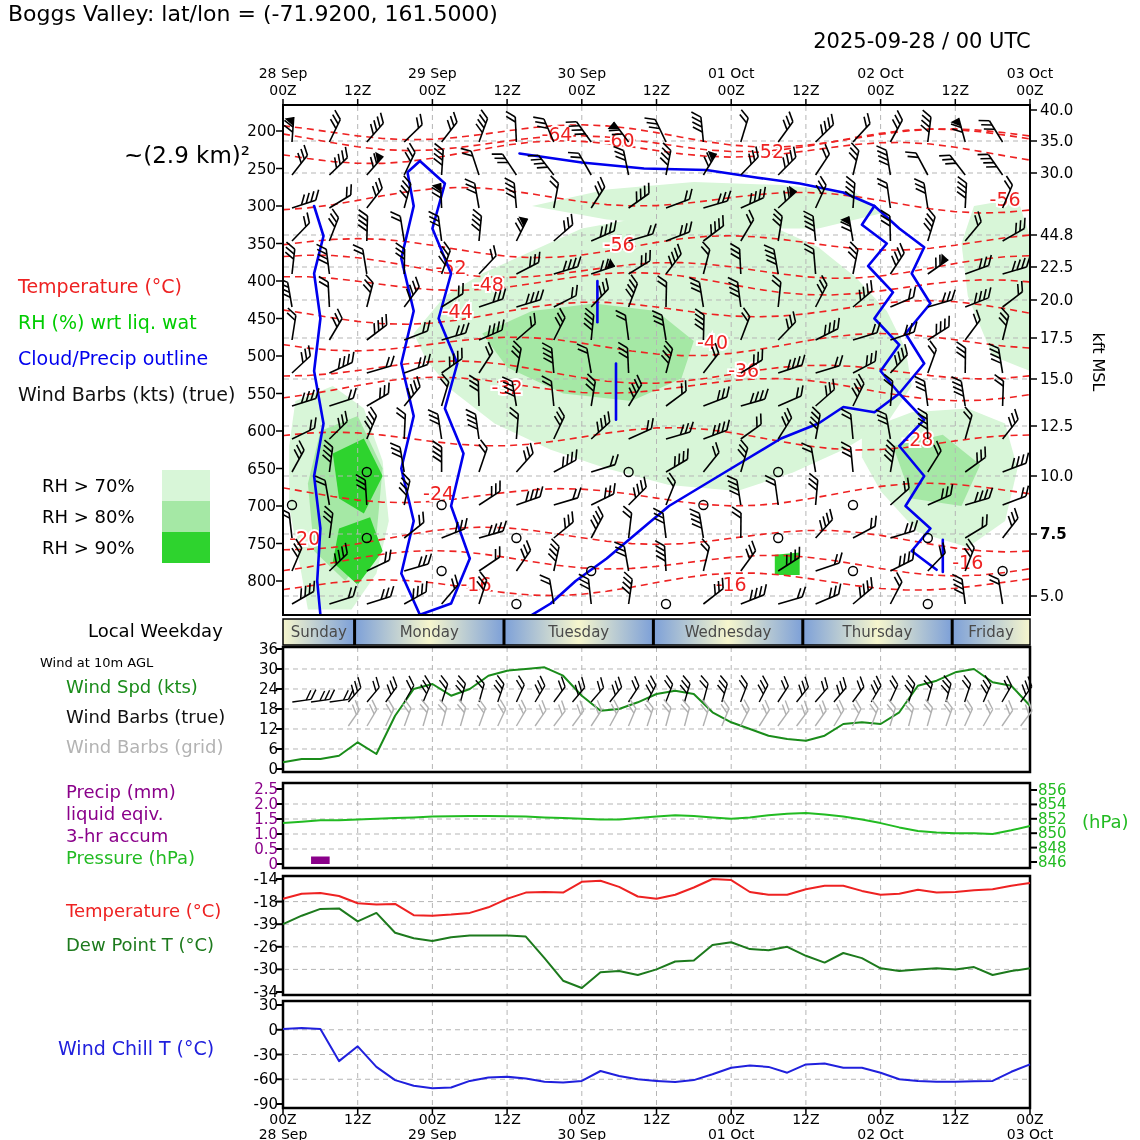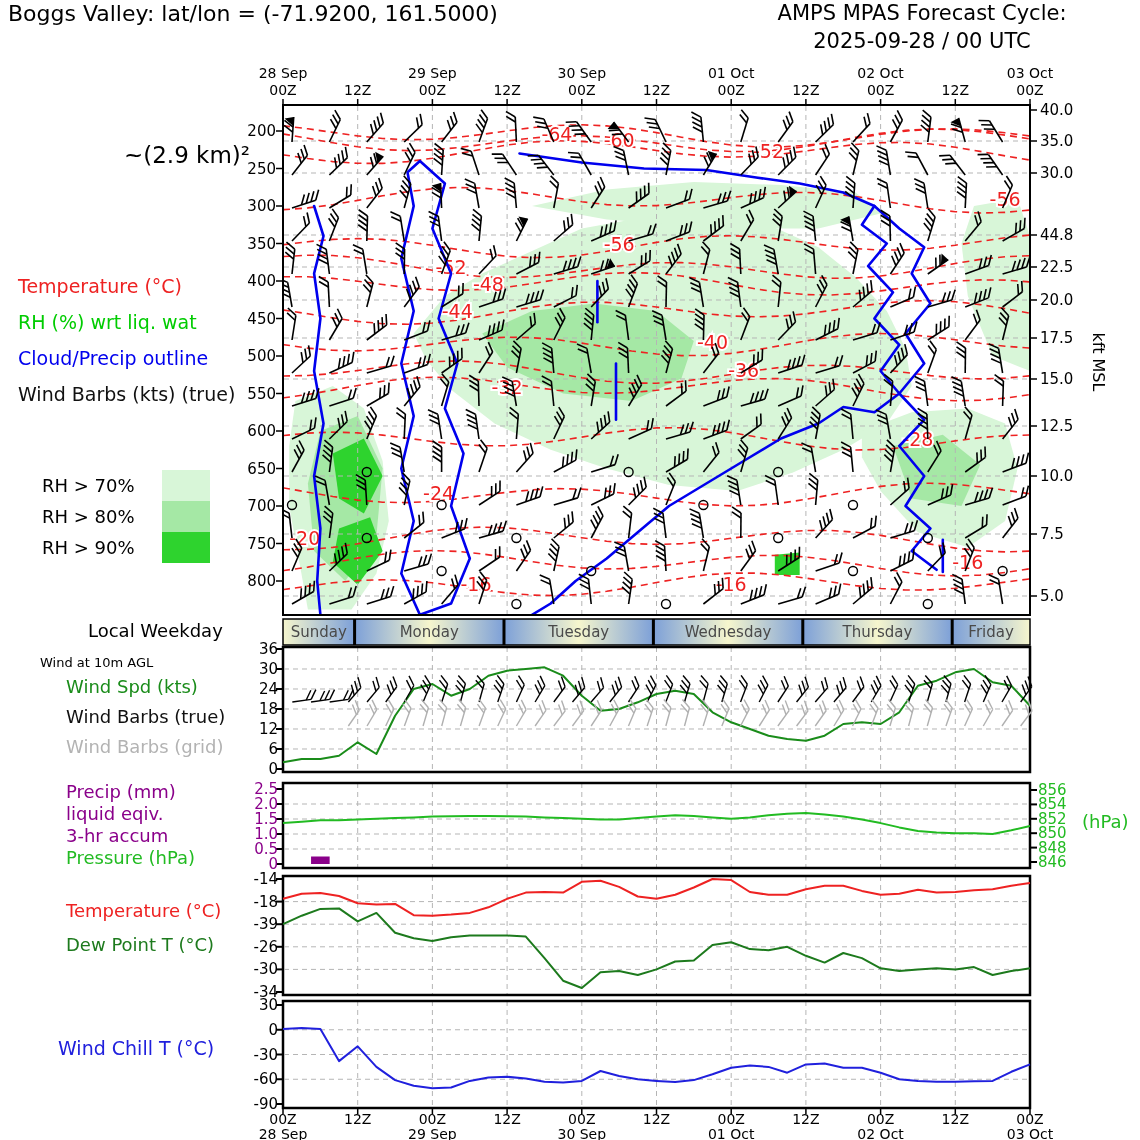--- a/index.html
+++ b/index.html
@@ -2393,21 +2393,20 @@
       <line x1="276" y1="1005" x2="283" y2="1005" stroke="#000" stroke-width="2"></line>
       <line x1="276" y1="1029.75" x2="283" y2="1029.75" stroke="#000" stroke-width="2"></line>
       <line x1="276" y1="1054.5" x2="283" y2="1054.5" stroke="#000" stroke-width="2"></line>
       <line x1="276" y1="1079.25" x2="283" y2="1079.25" stroke="#000" stroke-width="2"></line>
       <line x1="276" y1="1104" x2="283" y2="1104" stroke="#000" stroke-width="2"></line>
       <rect x="162" y="470" width="48" height="31" fill="#d8f6d8"></rect>
       <rect x="162" y="501" width="48" height="31" fill="#a5e8a5"></rect>
       <rect x="162" y="532" width="48" height="31" fill="#2ed32e"></rect>
     </svg>
   <div class="lbl hdrL1">Boggs Valley: lat/lon = (-71.9200, 161.5000)</div>
-  <div class="lbl hdrR">AMPS MPAS Forecast Cycle:</div>
   <div class="lbl hdrR hdrR2">2025-09-28 / 00 UTC</div>
   <div class="lbl mpas" style="top:143px;">~(2.9 km)²</div>
   <div id="labels">
       <div class="lbl" style="left: 318.794px; top: 632px; font-size: 15px; color: rgb(74, 74, 74); transform: translate(-50%, -50%);">Sunday</div>
       <div class="lbl" style="left: 429.287px; top: 632px; font-size: 15px; color: rgb(74, 74, 74); transform: translate(-50%, -50%);">Monday</div>
       <div class="lbl" style="left: 578.688px; top: 632px; font-size: 15px; color: rgb(74, 74, 74); transform: translate(-50%, -50%);">Tuesday</div>
       <div class="lbl" style="left: 728.087px; top: 632px; font-size: 15px; color: rgb(74, 74, 74); transform: translate(-50%, -50%);">Wednesday</div>
       <div class="lbl" style="left: 877.487px; top: 632px; font-size: 15px; color: rgb(74, 74, 74); transform: translate(-50%, -50%);">Thursday</div>
       <div class="lbl" style="left: 991.094px; top: 632px; font-size: 15px; color: rgb(74, 74, 74); transform: translate(-50%, -50%);">Friday</div>
       <div class="lbl" style="left: 278px; top: 649px; font-size: 15px; color: rgb(0, 0, 0); transform: translate(-100%, -50%);">36</div>
@@ -2491,21 +2490,21 @@
       <div class="lbl" style="left: 1040px; top: 110px; font-size: 15px; color: rgb(0, 0, 0); transform: translate(0px, -50%);">40.0</div>
       <div class="lbl" style="left: 1040px; top: 141px; font-size: 15px; color: rgb(0, 0, 0); transform: translate(0px, -50%);">35.0</div>
       <div class="lbl" style="left: 1040px; top: 173px; font-size: 15px; color: rgb(0, 0, 0); transform: translate(0px, -50%);">30.0</div>
       <div class="lbl" style="left: 1040px; top: 235px; font-size: 15px; color: rgb(0, 0, 0); transform: translate(0px, -50%);">44.8</div>
       <div class="lbl" style="left: 1040px; top: 267px; font-size: 15px; color: rgb(0, 0, 0); transform: translate(0px, -50%);">22.5</div>
       <div class="lbl" style="left: 1040px; top: 300px; font-size: 15px; color: rgb(0, 0, 0); transform: translate(0px, -50%);">20.0</div>
       <div class="lbl" style="left: 1040px; top: 338px; font-size: 15px; color: rgb(0, 0, 0); transform: translate(0px, -50%);">17.5</div>
       <div class="lbl" style="left: 1040px; top: 379px; font-size: 15px; color: rgb(0, 0, 0); transform: translate(0px, -50%);">15.0</div>
       <div class="lbl" style="left: 1040px; top: 426px; font-size: 15px; color: rgb(0, 0, 0); transform: translate(0px, -50%);">12.5</div>
       <div class="lbl" style="left: 1040px; top: 476px; font-size: 15px; color: rgb(0, 0, 0); transform: translate(0px, -50%);">10.0</div>
-      <div class="lbl" style="left: 1040px; top: 534px; font-size: 15px; color: rgb(0, 0, 0); transform: translate(0px, -50%);">7.5</div>
+      <div class="lbl" style="left: 1040px; top: 534px; font-size: 15px; color: rgb(0, 0, 0); transform: translate(0px, -50%); font-weight: bold;">7.5</div>
       <div class="lbl" style="left: 1040px; top: 596px; font-size: 15px; color: rgb(0, 0, 0); transform: translate(0px, -50%);">5.0</div>
       <div class="lbl" style="left: 1098px; top: 362px; font-size: 16px; color: rgb(0, 0, 0); transform: translate(-50%, -50%) rotate(90deg);">kft MSL</div>
       <div class="lbl" style="left: 18px; top: 286px; font-size: 19px; color: rgb(238, 34, 34); transform: translate(0px, -50%);">Temperature (°C)</div>
       <div class="lbl" style="left: 18px; top: 322px; font-size: 19px; color: rgb(0, 204, 0); transform: translate(0px, -50%);">RH (%) wrt liq. wat</div>
       <div class="lbl" style="left: 18px; top: 358px; font-size: 19px; color: rgb(0, 0, 238); transform: translate(0px, -50%);">Cloud/Precip outline</div>
       <div class="lbl" style="left: 18px; top: 394px; font-size: 19px; color: rgb(17, 17, 17); transform: translate(0px, -50%);">Wind Barbs (kts) (true)</div>
       <div class="lbl" style="left: 42px; top: 486px; font-size: 18px; color: rgb(0, 0, 0); transform: translate(0px, -50%);">RH &gt; 70%</div>
       <div class="lbl" style="left: 42px; top: 517px; font-size: 18px; color: rgb(0, 0, 0); transform: translate(0px, -50%);">RH &gt; 80%</div>
       <div class="lbl" style="left: 42px; top: 548px; font-size: 18px; color: rgb(0, 0, 0); transform: translate(0px, -50%);">RH &gt; 90%</div>
       <div class="lbl" style="left: 88px; top: 631px; font-size: 18px; color: rgb(0, 0, 0); transform: translate(0px, -50%);">Local Weekday</div>

